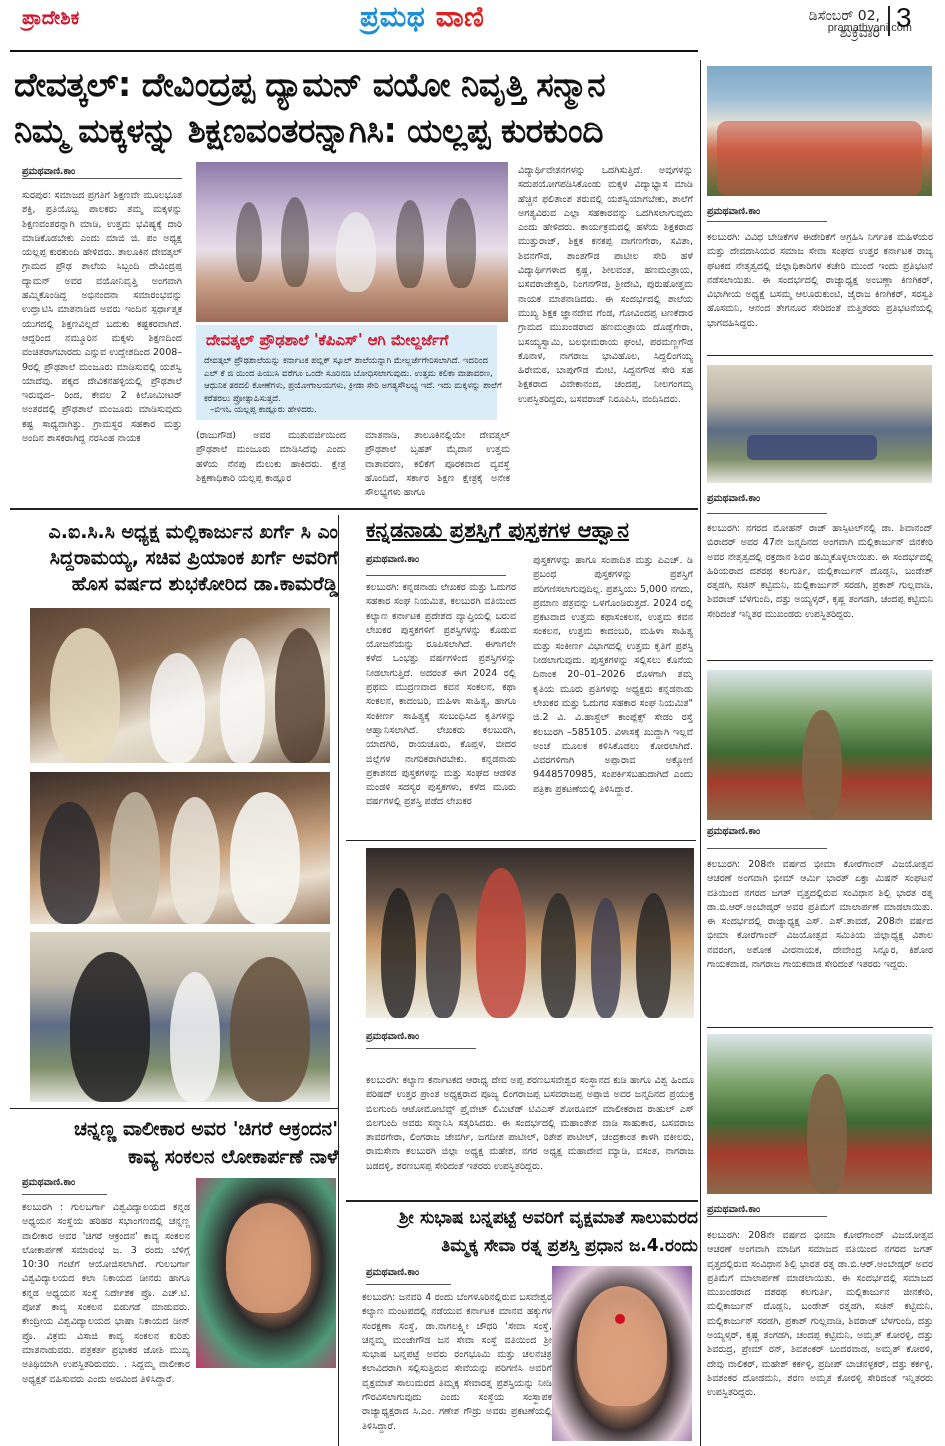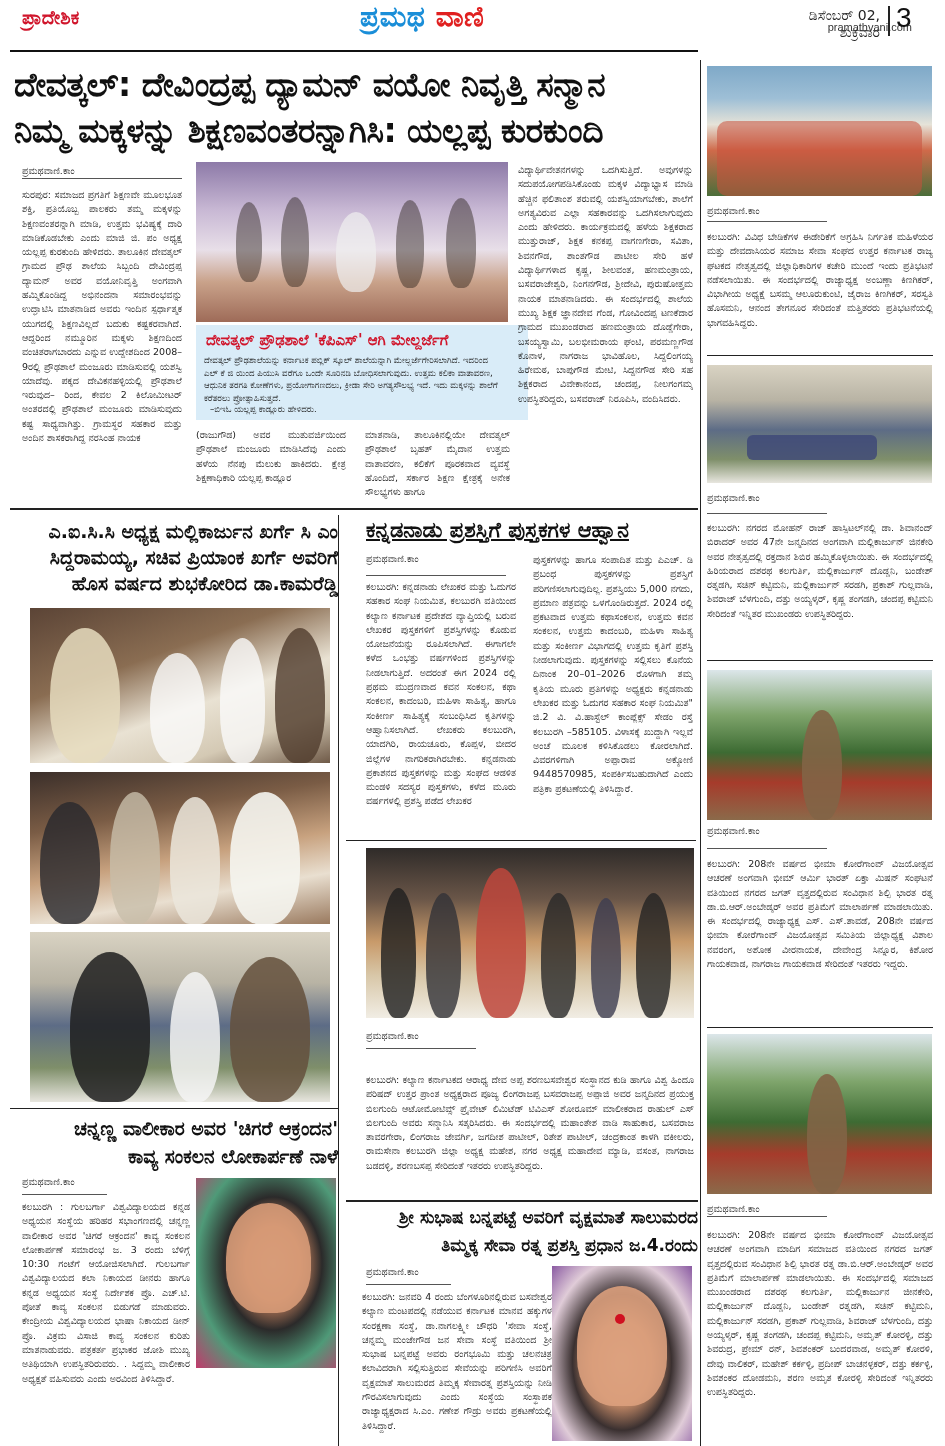--- a/index.html
+++ b/index.html
@@ -16,21 +16,21 @@
   .date-line { left: 770px; top: 7px; font-size: 14px; color: #222; text-align: right; width: 110px; }
   .site-line { left: 802px; top: 21px; font-size: 11px; color: #333; text-align: right; width: 110px; font-family: "Liberation Sans", sans-serif; }
   .page-sep { left: 888px; top: 6px; width: 2px; height: 30px; background: #222; }
   .page-num { left: 896px; top: 2px; font-size: 28px; font-family: "Liberation Sans", sans-serif; color: #111; }
   .top-rule { left: 10px; top: 50px; width: 688px; height: 2px; background: #111; }
 
   .headline { font-weight: bold; color: #111; line-height: 1.15; white-space: nowrap; text-align: center; }
   .h-main1 { left: 14px; top: 66px; font-size: 33px; letter-spacing: -0.5px; }
   .h-main2 { left: 14px; top: 112px; font-size: 33px; letter-spacing: -0.5px; }
 
-  .byline { font-size: 9.5px; font-weight: normal; color: #222; }
+  .byline { font-size: 9.5px; font-weight: bold; color: #222; }
   .byline-rule { height: 1px; background: #555; }
 
   .col-text { font-size: 9.5px; line-height: 14.3px; color: #222; text-align: justify; overflow: hidden; }
 
   .vrule { width: 1px; background: #222; }
   .hrule { height: 1px; background: #222; }
   .hrule2 { height: 2px; background: #222; }
 
   
   .photo { overflow: hidden; }
@@ -39,21 +39,21 @@
   .ph-event { background: linear-gradient(170deg,#3b2f2a 0%,#7a5c45 30%,#c8a27f 55%,#e9dfd0 75%,#9a7a5f 100%); }
   .ph-green { background: linear-gradient(180deg,#7fa9c8 0%,#9ebfd6 25%,#e6e3d8 45%,#cf6a4a 65%,#4b6e3a 100%); }
   .ph-hall { background: linear-gradient(180deg,#d9d3c3 0%,#b8b3a4 30%,#5d6c86 55%,#7f8f6a 80%,#e8e6df 100%); }
   .ph-statue { background: linear-gradient(180deg,#dce6ea 0%,#7ea46b 30%,#3d6b33 55%,#a63b2b 75%,#8b6a4a 100%); }
   .ph-temple { background: linear-gradient(180deg,#2f2b29 0%,#6a5648 30%,#c89a6a 55%,#d8c7a8 75%,#f1ede4 100%); }
   .ph-portrait1 { background: radial-gradient(ellipse at 55% 45%,#d9a17e 0%,#c9835f 25%,#2b2a2a 45%,#4f9a78 70%,#c23a6c 100%); }
   .ph-portrait2 { background: radial-gradient(ellipse at 50% 55%,#e3b08c 0%,#c98d69 30%,#3a3030 50%,#e0ccd8 75%,#8a5aa2 100%); }
 
   .photo .shape { position: absolute; border-radius: 50% 50% 40% 40%; background: rgba(40,30,25,0.45); }
 
-  .infobox { left: 196px; top: 325px; width: 332px; height: 95px; background: #d9ecf8; }
+  .infobox { left: 196px; top: 325px; width: 301px; height: 95px; background: #d9ecf8; }
   .infobox-title { position: absolute; left: 10px; top: 6px; font-size: 15px; font-weight: bold; color: #d0152b; white-space: nowrap; }
   .infobox-text { position: absolute; left: 8px; top: 29px; width: 298px; font-size: 8.6px; line-height: 12.5px; color: #222; }
   .infobox-sign { position: absolute; left: 14px; top: 79px; font-size: 8.6px; color: #222; }
 
   .h-sub { font-size: 19px; }
   .h-sub-center { text-align: right; }
 </style>
 </head>
 <body>
 
@@ -78,21 +78,21 @@
 <div class="abs photo ph-stage" style="left:196px;top:162px;width:312px;height:160px;">
   <div class="shape" style="left:40px;top:40px;width:26px;height:80px;"></div>
   <div class="shape" style="left:85px;top:35px;width:28px;height:90px;"></div>
   <div class="shape" style="left:140px;top:50px;width:40px;height:80px;background:rgba(240,240,240,0.7);"></div>
   <div class="shape" style="left:200px;top:38px;width:28px;height:88px;"></div>
   <div class="shape" style="left:250px;top:36px;width:30px;height:90px;"></div>
 </div>
 
 <div class="abs infobox">
   <div class="infobox-title">ದೇವತ್ಕಲ್ ಪ್ರೌಢಶಾಲೆ 'ಕೆಪಿಎಸ್' ಆಗಿ ಮೇಲ್ದರ್ಜೆಗೆ</div>
-  <div class="infobox-text">ದೇವತ್ಕಲ್ ಪ್ರೌಢಶಾಲೆಯನ್ನು ಕರ್ನಾಟಕ ಪಬ್ಲಿಕ್ ಸ್ಕೂಲ್ ಶಾಲೆಯನ್ನಾಗಿ ಮೇಲ್ದರ್ಜೆಗೇರಿಸಲಾಗಿದೆ. ಇದರಿಂದ ಎಲ್ ಕೆ ಜಿ ಯಿಂದ ಪಿಯುಸಿ ವರೆಗೂ ಒಂದೇ ಸೂರಿನಡಿ ಬೋಧಿಸಲಾಗುವುದು. ಉತ್ತಮ ಕಲಿಕಾ ವಾತಾವರಣ, ಆಧುನಿಕ ತರಗತಿ ಕೋಣೆಗಳು, ಪ್ರಯೋಗಾಗಣದಲು, ಕ್ರೀಡಾ ಸೇರಿ ಅಗತ್ಯಸೌಲಭ್ಯ ಇದೆ. ಇದು ಮಕ್ಕಳನ್ನು ಶಾಲೆಗೆ ಕರೆತರಲು ಪ್ರೋತ್ಸಾಹಿಸುತ್ತದೆ.</div>
+  <div class="infobox-text">ದೇವತ್ಕಲ್ ಪ್ರೌಢಶಾಲೆಯನ್ನು ಕರ್ನಾಟಕ ಪಬ್ಲಿಕ್ ಸ್ಕೂಲ್ ಶಾಲೆಯನ್ನಾಗಿ ಮೇಲ್ದರ್ಜೆಗೇರಿಸಲಾಗಿದೆ. ಇದರಿಂದ ಎಲ್ ಕೆ ಜಿ ಯಿಂದ ಪಿಯುಸಿ ವರೆಗೂ ಒಂದೇ ಸೂರಿನಡಿ ಬೋಧಿಸಲಾಗುವುದು. ಉತ್ತಮ ಕಲಿಕಾ ವಾತಾವರಣ, ಆಧುನಿಕ ತರದಲಿ ಕೋಣೆಗಳು, ಪ್ರಯೋಗಾಲಯಗಳು, ಕ್ರೀಡಾ ಸೇರಿ ಅಗತ್ಯಸೌಲಭ್ಯ ಇದೆ. ಇದು ಮಕ್ಕಳನ್ನು ಶಾಲೆಗೆ ಕರೆತರಲು ಪ್ರೋತ್ಸಾಹಿಸುತ್ತದೆ.</div>
   <div class="infobox-sign">–ಬಿಇಓ ಯಲ್ಲಪ್ಪ ಕಾಡ್ಲೂರು ಹೇಳಿದರು.</div>
 </div>
 
 <div class="abs col-text" style="left:196px;top:428px;width:150px;height:80px;">(ರಾಜುಗೌಡ) ಅವರ ಮುತುವರ್ಜಿಯಿಂದ ಪ್ರೌಢಶಾಲೆ ಮಂಜೂರು ಮಾಡಿಸಿದೆವು ಎಂದು ಹಳೆಯ ನೆನಪು ಮೆಲುಕು ಹಾಕಿದರು. ಕ್ಷೇತ್ರ ಶಿಕ್ಷಣಾಧಿಕಾರಿ ಯಲ್ಲಪ್ಪ ಕಾಡ್ಲೂರ</div>
 <div class="abs col-text" style="left:365px;top:428px;width:145px;height:80px;">ಮಾತನಾಡಿ, ತಾಲೂಕಿನಲ್ಲಿಯೇ ದೇವತ್ಕಲ್ ಪ್ರೌಢಶಾಲೆ ಬೃಹತ್ ಮೈದಾನ ಉತ್ತಮ ವಾತಾವರಣ, ಕಲಿಕೆಗೆ ಪೂರಕವಾದ ವ್ಯವಸ್ಥೆ ಹೊಂದಿದೆ, ಸರ್ಕಾರ ಶಿಕ್ಷಣ ಕ್ಷೇತ್ರಕ್ಕೆ ಅನೇಕ ಸೌಲಭ್ಯಗಳು ಹಾಗೂ</div>
 <div class="abs col-text" style="left:518px;top:163px;width:175px;height:340px;">ವಿದ್ಯಾರ್ಥಿವೇತನಗಳನ್ನು ಒದಗಿಸುತ್ತಿದೆ. ಅವುಗಳನ್ನು ಸದುಪಯೋಗಪಡಿಸಿಕೊಂಡು ಮಕ್ಕಳ ವಿದ್ಯಾಭ್ಯಾಸ ಮಾಡಿ ಹೆಚ್ಚಿನ ಫಲಿತಾಂಶ ತರುವಲ್ಲಿ ಯಶಸ್ವಿಯಾಗಬೇಕು, ಶಾಲೆಗೆ ಅಗತ್ಯವಿರುವ ಎಲ್ಲಾ ಸಹಕಾರವನ್ನು ಒದಗಿಸಲಾಗುವುದು ಎಂದು ಹೇಳಿದರು. ಕಾರ್ಯಕ್ರಮದಲ್ಲಿ ಹಳೆಯ ಶಿಕ್ಷಕರಾದ ಮುತ್ತುರಾಜ್, ಶಿಕ್ಷಕ ಕನಕಪ್ಪ ವಾಗಣಗೇರಾ, ಸವಿತಾ, ಶಿವನಗೌಡ, ಶಾಂತಗೌಡ ಪಾಟೀಲ ಸೇರಿ ಹಳೆ ವಿದ್ಯಾರ್ಥಿಗಳಾದ ಕೃಷ್ಣ, ಶೀಲವಂತ, ಹಣಮಂತ್ರಾಯ, ಬಸವರಾಜೇಶ್ವರಿ, ನಿಂಗನಗೌಡ, ಶ್ರೀದೇವಿ, ಪುರುಷೋತ್ತಮ ನಾಯಕ ಮಾತನಾಡಿದರು. ಈ ಸಂದರ್ಭದಲ್ಲಿ ಶಾಲೆಯ ಮುಖ್ಯ ಶಿಕ್ಷಕ ಜ್ಞಾನದೇವ ಗೆಂಡ, ಗೋವಿಂದಪ್ಪ ಟಣಕೆದಾರ ಗ್ರಾಮದ ಮುಖಂಡರಾದ ಹಣಮಂತ್ರಾಯ ದೊಡ್ಡೆಗೇರಾ, ಬಸಯ್ಯಸ್ವಾಮಿ, ಬಲಭೀಮರಾಯ ಘಂಟಿ, ಪರಮಣ್ಣಗೌಡ ಕೊನಾಳ, ನಾಗರಾಜ ಭಾವಿಹೊಲ, ಸಿದ್ದಲಿಂಗಯ್ಯ ಹಿರೇಮಠ, ಬಾಪುಗೌಡ ಮೇಟಿ, ಸಿದ್ದನಗೌಡ ಸೇರಿ ಸಹ ಶಿಕ್ಷಕರಾದ ವಿವೇಕಾನಂದ, ಚಂದಪ್ಪ, ನೀಲಗಂಗಮ್ಮ ಉಪಸ್ಥಿತರಿದ್ದರು, ಬಸವರಾಜ್ ನಿರೂಪಿಸಿ, ವಂದಿಸಿದರು.</div>
 
 <div class="abs hrule2" style="left:10px;top:508px;width:688px;"></div>
 
 <div class="abs vrule" style="left:700px;top:60px;height:1386px;"></div>

